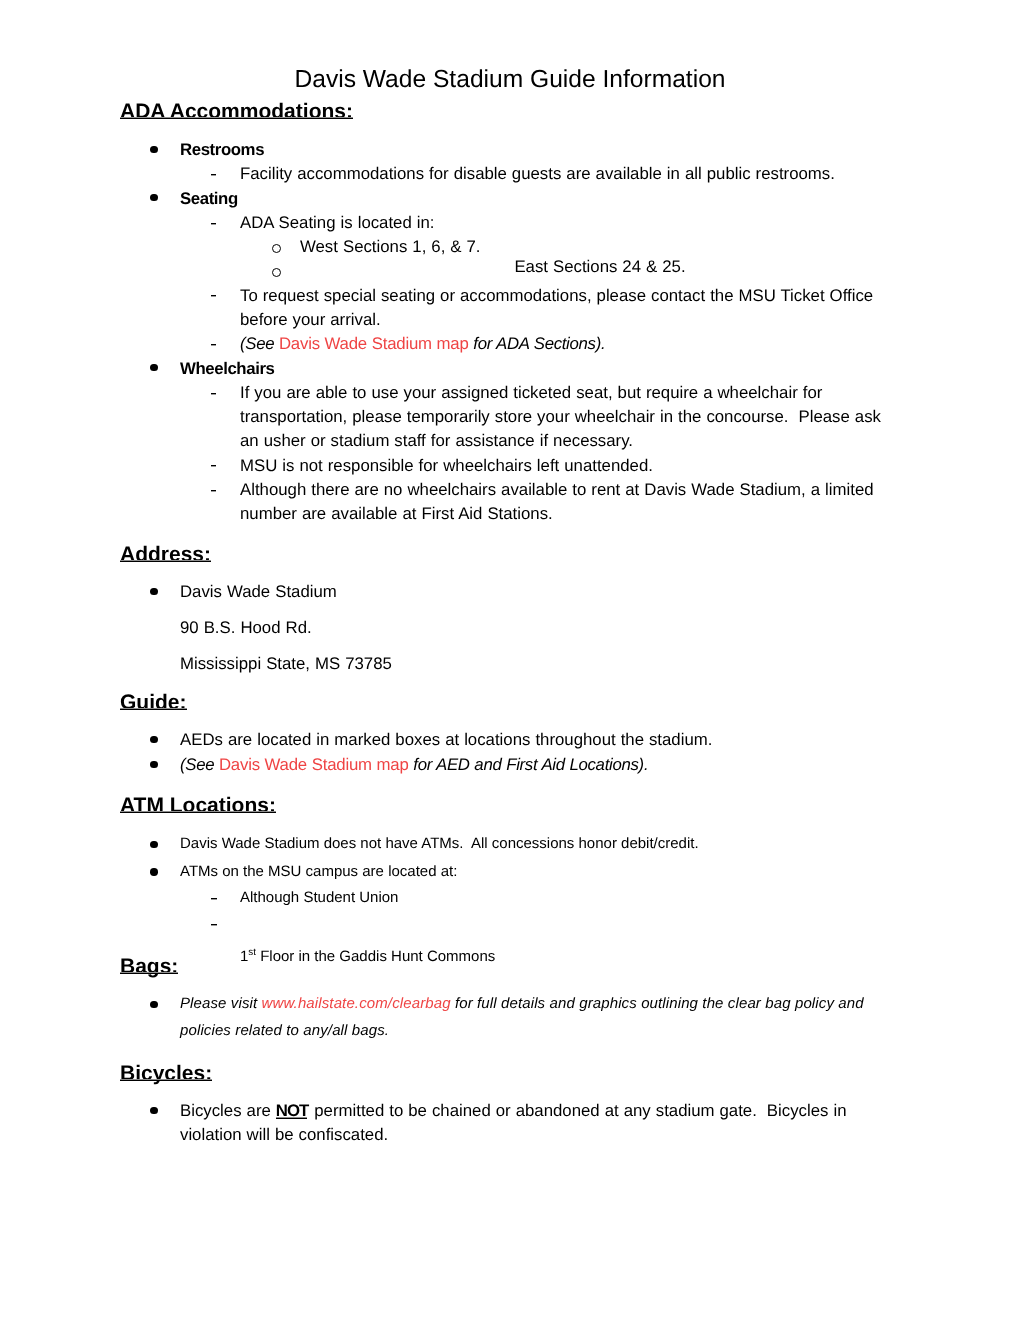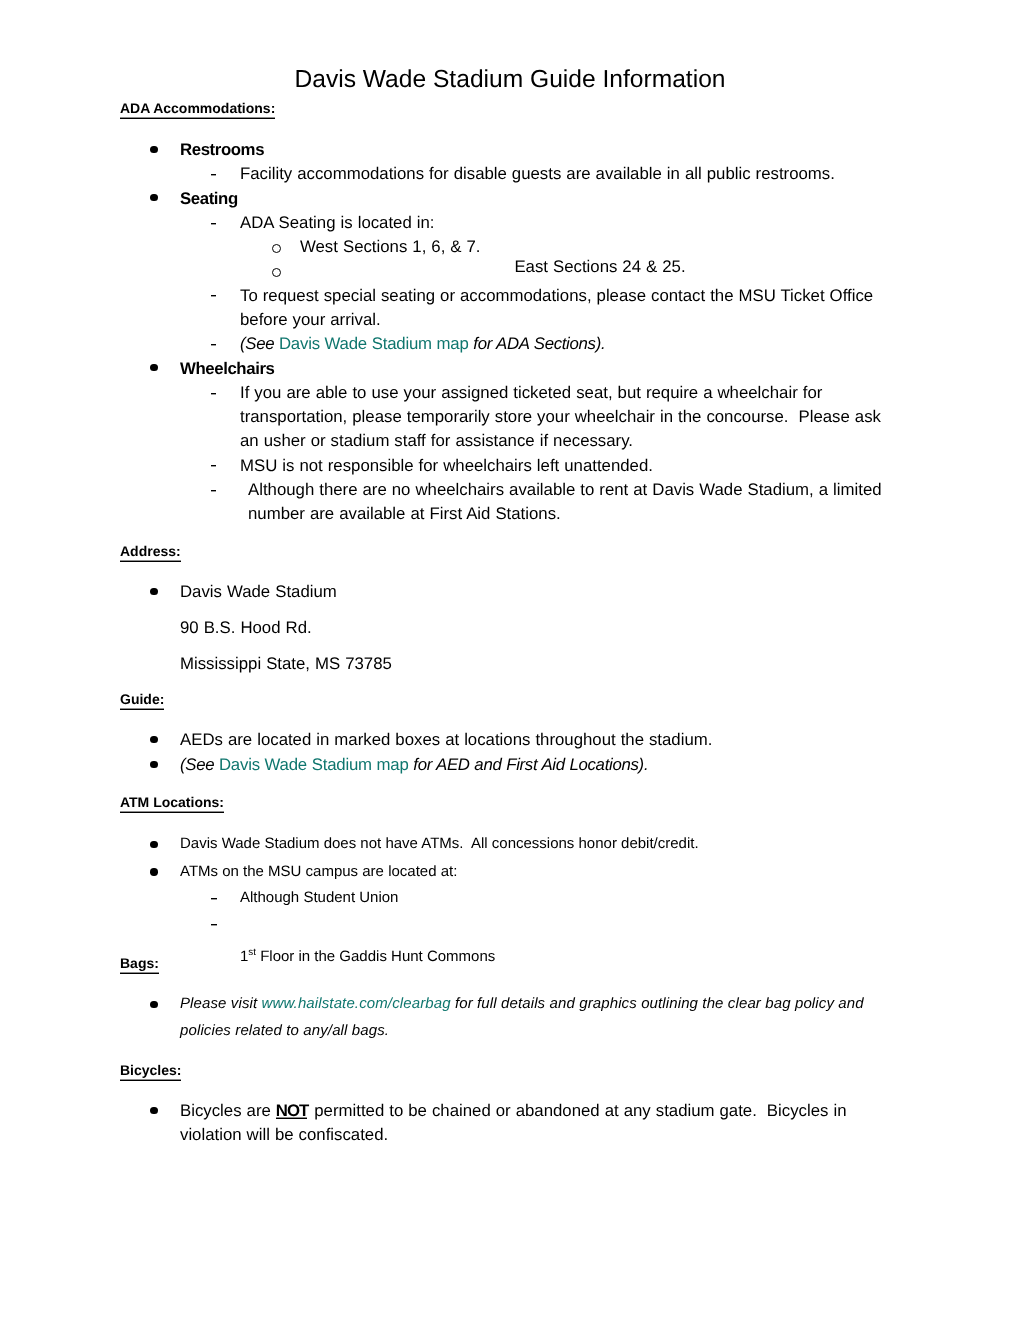--- a/index.html
+++ b/index.html
@@ -11,34 +11,34 @@
         -webkit-font-smoothing:antialiased;text-rendering:geometricPrecision;
         will-change:transform;}
 
   .doc{position:absolute;left:0;top:0;width:1020px;}
 
   
   .title{position:absolute;left:0;top:67.6px;width:1020px;text-align:center;
          font-size:24.6px;line-height:1;white-space:nowrap;}
 
   
-  .sec{position:absolute;font-weight:bold;font-size:14px;line-height:1;
+  .sec{position:absolute;font-weight:bold;font-size:21px;line-height:1;
        white-space:nowrap;}
   .sec u{text-decoration:none;position:relative;display:inline-block;}
   .sec u::after{content:"";position:absolute;left:0;right:0;top:16.1px;height:2px;
         background:linear-gradient(to bottom,#8d8d8d 0%,#8d8d8d 45%,#000 45%,#000 100%);}
 
   
   .blk{position:absolute;white-space:pre-wrap;}
   .t11{font-size:16.8px;line-height:24.2px;word-spacing:0.35px;}
   .t12{font-size:15px;line-height:26.1px;}
   .bold{font-weight:bold;letter-spacing:-0.4px;}
   .ital{font-style:italic;letter-spacing:-0.3px;}
   .t12.ital{line-height:27.1px;letter-spacing:0.12px;}
-  .lnk{color:#0f766e;}
+  .lnk{color:#ef4444;}
   .t11 .lnk{letter-spacing:-0.22px;}
   .nbold{font-weight:bold;letter-spacing:-1px;margin-right:1px;
          position:relative;display:inline-block;text-decoration:none;}
   .nbold::after{content:"";position:absolute;left:0;right:1px;top:17.9px;height:2px;
          background:linear-gradient(to bottom,#8d8d8d 0%,#8d8d8d 45%,#000 45%,#000 100%);}
   sup{font-size:0.655em;vertical-align:super;line-height:0;}
 
   
   .dot{position:absolute;width:7.4px;height:7.4px;border-radius:50%;
        background:#000000;}
@@ -84,21 +84,21 @@
   <span class="dot" style="left:150.2px;top:364.02px;"></span>
   <div class="blk t11 bold" style="left:180px;top:356.72px;width:710px;">Wheelchairs</div>
 
   <span class="hy" style="left:210.9px;top:392.50px;width:5.3px;"></span>
   <div class="blk t11" style="left:240px;top:381.00px;width:655px;">If you are able to use your assigned ticketed seat, but require a wheelchair for transportation, please temporarily store your wheelchair in the concourse.  Please ask an usher or stadium staff for assistance if necessary.</div>
 
   <span class="hy" style="left:210.9px;top:465.34px;width:5.3px;"></span>
   <div class="blk t11" style="left:240px;top:453.84px;width:655px;">MSU is not responsible for wheelchairs left unattended.</div>
 
   <span class="hy" style="left:210.9px;top:489.62px;width:5.3px;"></span>
-  <div class="blk t11" style="left:248px;top:478.12px;width:655px;">Although there are no wheelchairs available to rent at Davis Wade Stadium, a limited number are available at First Aid Stations.</div>
+  <div class="blk t11" style="left:240px;top:478.12px;width:655px;">Although there are no wheelchairs available to rent at Davis Wade Stadium, a limited number are available at First Aid Stations.</div>
 
   <div class="sec" style="left:120px;top:543.8px;"><u>Address:</u></div>
 
   <span class="dot" style="left:150.2px;top:587.6px;"></span>
   <div class="blk t11" style="left:180px;top:579.7px;width:710px;">Davis Wade Stadium</div>
   <div class="blk t11" style="left:180px;top:615.6px;width:710px;">90 B.S. Hood Rd.</div>
   <div class="blk t11" style="left:180px;top:651.6px;width:710px;">Mississippi State, MS 73785</div>
 
   <div class="sec" style="left:120px;top:691.6px;"><u>Guide:</u></div>
 

